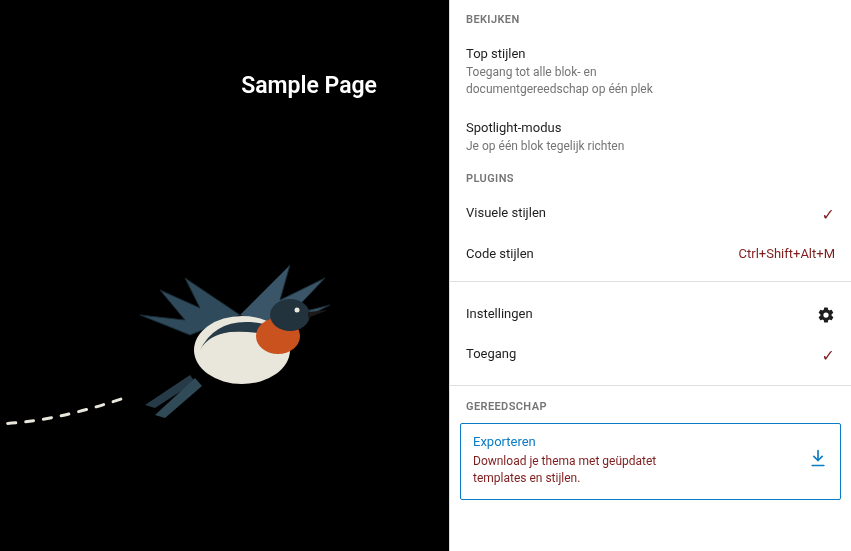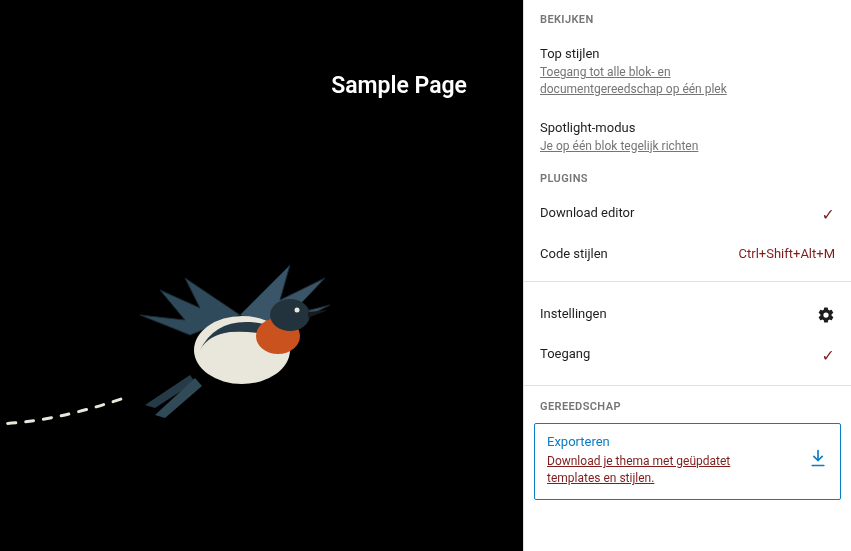--- a/index.html
+++ b/index.html
@@ -1,27 +1,27 @@
 <!DOCTYPE html>
 <html><head>
 <meta charset="utf-8">
 <style>
   * { box-sizing: border-box; margin: 0; padding: 0; }
   html, body { width: 851px; height: 551px; font-family: -apple-system, BlinkMacSystemFont, "Segoe UI", Roboto, sans-serif; overflow: hidden; }
   .app { display: flex; width: 100%; height: 100%; }
   .canvas { flex: 1; background: #000; position: relative; overflow: hidden; }
-  .title { position: absolute; top: 72px; right: 56px; color: #fff; font-size: 23px; font-weight: 600; }
+  .title { position: absolute; top: 72px; right: 72px; color: #fff; font-size: 23px; font-weight: 600; }
   .bird { position: absolute; top: 260px; left: 130px; width: 220px; height: 170px; }
   .trail { position: absolute; top: 390px; left: -10px; width: 160px; height: 40px; }
-  .panel { width: 328px; background: #fff; border-left: 1px solid #e0e0e0; padding: 13px 0 20px 0; color: #1e1e1e; display: flex; flex-direction: column; }
+  .panel { width: 402px; background: #fff; border-left: 1px solid #e0e0e0; padding: 13px 0 20px 0; color: #1e1e1e; display: flex; flex-direction: column; }
   .section-label { font-size: 11px; font-weight: 600; color: #757575; letter-spacing: .4px; padding: 0 16px 10px 16px; }
   .item { padding: 10px 16px 12px 16px; display: flex; align-items: flex-start; justify-content: space-between; cursor: pointer; }
   .item-text { flex: 1; }
   .item-title { font-size: 13px; color: #1e1e1e; }
-  .item-desc { font-size: 12px; color: #757575; margin-top: 3px; line-height: 1.4; max-width: 250px; text-decoration: underline; }
+  .item-desc { font-size: 12px; color: #757575; margin-top: 3px; line-height: 1.4; max-width: 250px; }
   .item-right { font-size: 13px; color: #7f1d1d; display: flex; align-items: center; margin-left: 8px; }
   .check::before { content: "✓"; font-size: 16px; }
   .divider { border: none; border-top: 1px solid #e0e0e0; margin: 8px 0 14px 0; }
   .highlight { margin: 0 10px 0 10px; border: 1.5px solid #0a7cc4; border-radius: 2px; padding: 10px 12px 12px 12px; display: flex; justify-content: flex-start; align-items: flex-start; cursor: pointer; }
   .highlight .item-title { color: #0a7cc4; font-size: 13px; }
   .highlight .item-desc { color: #7f1d1d; font-size: 12px; margin-top: 4px; max-width: 230px; line-height: 1.4; }
   .icon-download { color: #0a7cc4; margin-top: 14px; }
   .gear { width: 18px; height: 18px; }
   .spacer-sm { height: 6px; }
 </style>
@@ -73,21 +73,21 @@
         <div class="item-title">Spotlight-modus</div>
         <div class="item-desc">Je op één blok tegelijk richten</div>
       </div>
     </div>
 
     <div class="spacer-sm"></div>
     <div class="section-label">PLUGINS</div>
 
     <div class="item">
       <div class="item-text">
-        <div class="item-title">Download editor</div>
+        <div class="item-title">Visuele stijlen</div>
       </div>
       <div class="item-right check"></div>
     </div>
 
     <div class="item">
       <div class="item-text">
         <div class="item-title">Code stijlen</div>
       </div>
       <div class="item-right">Ctrl+Shift+Alt+M</div>
     </div>

